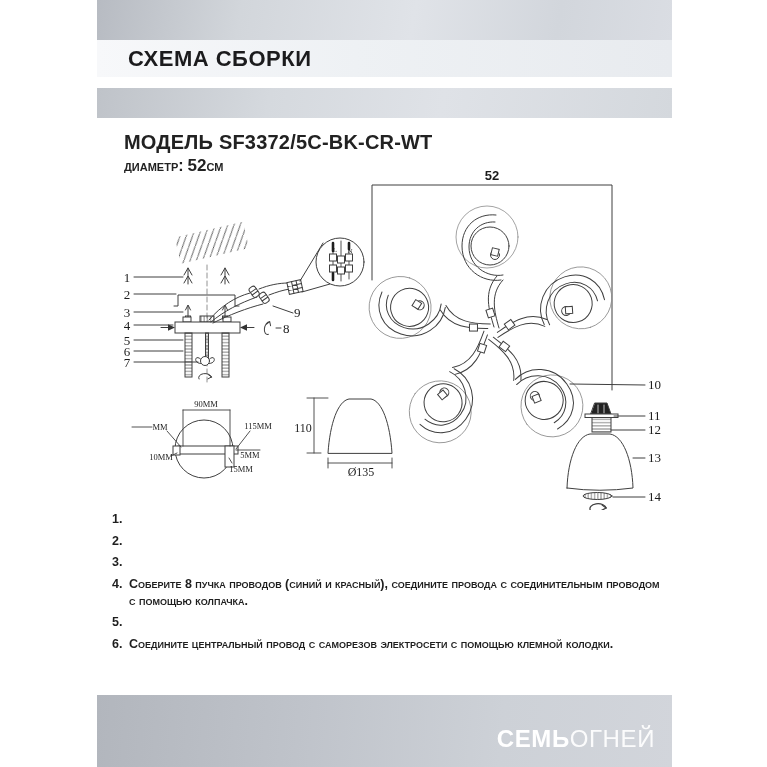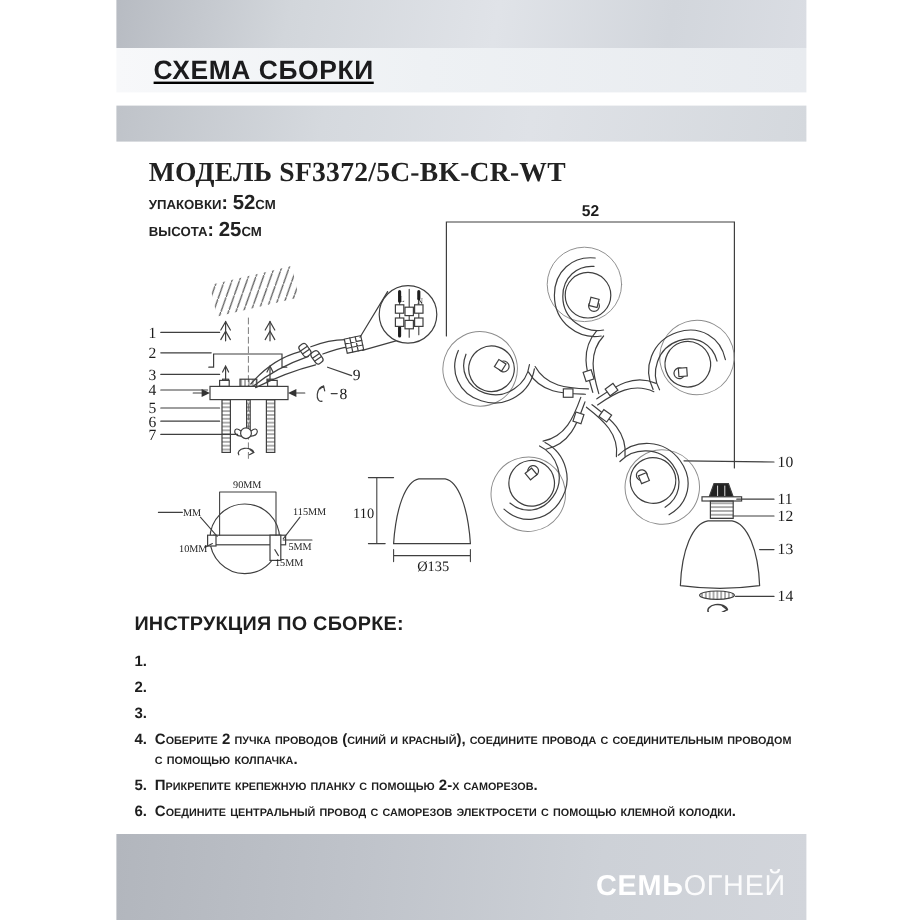--- a/index.html
+++ b/index.html
@@ -2,26 +2,26 @@
 <html><head>
 <meta charset="utf-8">
 <style>
   html,body{margin:0;padding:0;background:#fff;}
   .page{position:relative;width:767px;height:767px;background:#ffffff;overflow:hidden;
         font-family:"Liberation Sans",sans-serif;}
   .band{position:absolute;left:97px;width:575px;}
   .band-top{top:0;height:40px;
     background:linear-gradient(100deg,#b7bbc2 0%,#d2d6db 25%,#e0e3e8 55%,#d2d6dc 80%,#dadde3 100%);}
   .band-title{top:40px;height:37px;display:flex;align-items:center;box-sizing:border-box;padding-left:31px;
-    background:linear-gradient(90deg,#f7f8fa 0%,#eef1f4 45%,#e8ebef 100%);text-decoration:underline;}
+    background:linear-gradient(90deg,#f7f8fa 0%,#eef1f4 45%,#e8ebef 100%);}
   .band-title .title{font-size:22px;font-weight:700;letter-spacing:.5px;color:#1b1b1d;margin:0;}
   .band-stripe2{top:88px;height:30px;
     background:linear-gradient(100deg,#bfc3c9 0%,#d5d9de 30%,#dfe2e7 60%,#d4d8dd 100%);}
   .model-block{position:absolute;left:124px;top:131px;color:#222;}
-  .model-title{font-size:23px;font-weight:700;letter-spacing:.2px;font-family:Liberation Serif, serif;}
+  .model-title{font-size:20px;font-weight:700;letter-spacing:.2px;}
   .model-dim{font-variant:small-caps;font-size:16px;font-weight:600;line-height:21px;margin-top:1px;}
   .model-dim .val{font-size:17px;margin-left:4px;}
   .diagram{position:absolute;left:97px;top:165px;}
   .diagram text{stroke:none;fill:#1c1c1c;}
   .tserif{font-family:"Liberation Serif",serif;font-size:13px;}
   .tdim{font-family:"Liberation Serif",serif;font-size:8.5px;}
   .tmid{font-family:"Liberation Serif",serif;font-size:12px;}
   .tbig{font-family:"Liberation Sans",sans-serif;font-weight:700;font-size:13px;}
   .ttiny{font-family:"Liberation Serif",serif;font-size:7px;}
   .instructions{position:absolute;left:112px;top:511px;width:550px;color:#1e1e1e;}
@@ -42,22 +42,21 @@
 <div class="page">
 
   <div class="band band-top"></div>
   <div class="band band-title">
     <div class="title">СХЕМА СБОРКИ</div>
   </div>
   <div class="band band-stripe2"></div>
 
   <div class="model-block">
     <div class="model-title">МОДЕЛЬ SF3372/5C-BK-CR-WT</div>
-    <div class="model-dim"><span>упаковки:</span><span class="val">52</span><span>см</span></div>
-    <div class="model-dim"><span>высота:</span><span class="val">25</span><span>см</span></div>
+    <div class="model-dim"><span>диаметр:</span><span class="val">52</span><span>см</span></div>
   </div>
 
   <svg class="diagram" width="575" height="345" viewBox="0 0 575 345" stroke="#3f3f3f" stroke-width="1" fill="none" stroke-linecap="round">
     <defs>
       <pattern id="threads" width="4" height="3.2" patternUnits="userSpaceOnUse">
         <path d="M0,1.6 H4" stroke="#555" stroke-width="0.8"></path>
       </pattern>
       <pattern id="hatch" width="7" height="11" patternUnits="userSpaceOnUse">
         <path d="M0,11 L7,0" stroke="#555" stroke-width="1"></path>
       </pattern>
@@ -240,37 +239,35 @@
     <g>
       <path d="M 231,288 C 233,258 241,236 252,234 L 274,234 C 285,236 293,258 295,288 Z" fill="#fff"></path>
       <path d="M 217,233 V 288 M 210,233 H 231 M 210,288 H 224" stroke-width="0.9"></path>
       <path d="M 231,298 H 295 M 231,293 V 303 M 295,293 V 303" stroke-width="0.9"></path>
       <text class="tmid" x="206" y="267" text-anchor="middle">110</text>
       <text class="tmid" x="264" y="311" text-anchor="middle">Ø135</text>
     </g>
   </svg>
 
   <div class="instructions">
-    <div class="inst-title">ИНСТРУКЦИЯ ПО СБОРКЕ:</div>
     <div class="inst-item">
       <span class="num">1.</span>
     </div>
     <div class="inst-item">
       <span class="num">2.</span>
     </div>
     <div class="inst-item">
       <span class="num">3.</span>
     </div>
     <div class="inst-item">
       <span class="num">4.</span>
-      <span>Соберите 2 пучка проводов (синий и красный), соедините провода с соединительным проводом с помощью колпачка.</span>
+      <span>Соберите 8 пучка проводов (синий и красный), соедините провода с соединительным проводом с помощью колпачка.</span>
     </div>
     <div class="inst-item">
       <span class="num">5.</span>
-      <span>Прикрепите крепежную планку с помощью 2-х саморезов.</span>
     </div>
     <div class="inst-item">
       <span class="num">6.</span>
       <span>Соедините центральный провод с саморезов электросети с помощью клемной колодки.</span>
     </div>
   </div>
 
   <div class="footer">
     <div class="brand"><span class="b">СЕМЬ</span><span class="l">ОГНЕЙ</span></div>
   </div>

